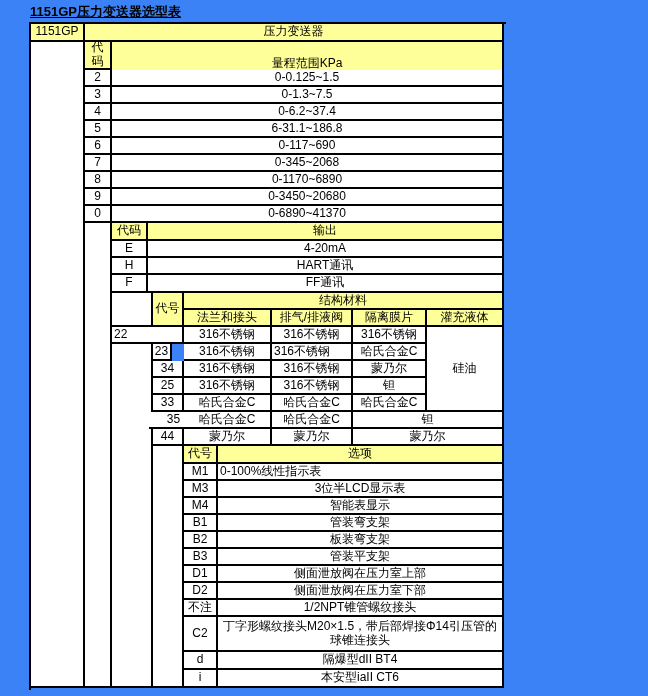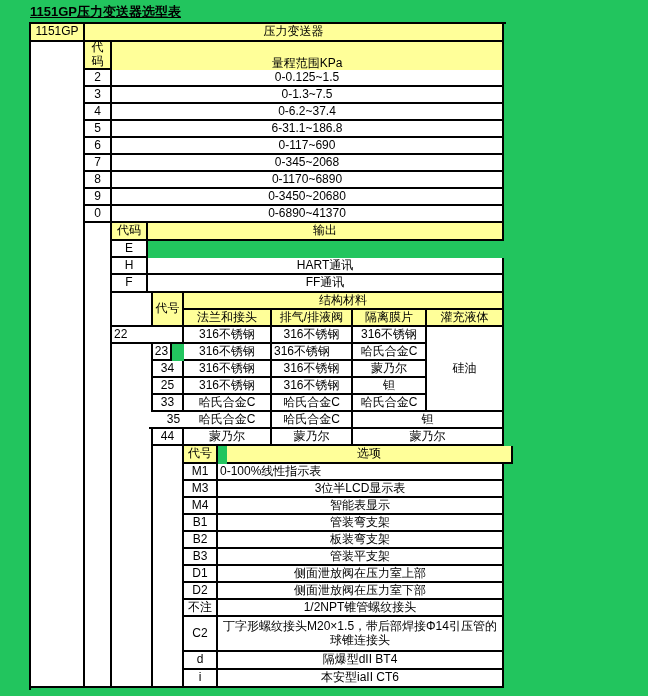--- a/index.html
+++ b/index.html
@@ -1,16 +1,16 @@
 <!DOCTYPE html>
 <html><head>
 <meta charset="utf-8">
 <style>
   html,body{margin:0;padding:0;background:#fff;}
-  .canvas{position:relative;width:648px;height:696px;background:#22c55e;overflow:hidden;
+  .canvas{position:relative;width:648px;height:696px;background:#3b82f6;overflow:hidden;
           font-family:"Liberation Sans",sans-serif;color:#000;}
   .title{position:absolute;left:30px;top:3px;font-size:13px;font-weight:bold;
          text-decoration:underline;white-space:nowrap;}
   .sheet{position:absolute;left:29px;top:22px;width:475px;height:666px;
          border-top:2px solid #000;border-left:2px solid #000;box-sizing:content-box;}
   .cell{position:absolute;box-sizing:border-box;background:#ffffff;
         border-right:2px solid #000;border-bottom:2px solid #000;
         display:flex;align-items:center;justify-content:center;
         font-size:12px;line-height:1.15;text-align:center;overflow:hidden;}
   .hdr{background:#FFFF99;}
@@ -51,20 +51,21 @@
     <div class="cell" style="left:81px;top:165px;width:392px;height:17px">0-3450~20680</div>
     <div class="cell" style="left:54px;top:182px;width:27px;height:17px">0</div>
     <div class="cell" style="left:81px;top:182px;width:392px;height:17px">0-6890~41370</div>
 
     <div class="cell" style="left:54px;top:199px;width:27px;height:465px"></div>
 
     <div class="cell hdr" style="left:81px;top:199px;width:36px;height:18px">代码</div>
     <div class="cell hdr" style="left:117px;top:199px;width:356px;height:18px">输出</div>
 
     <div class="cell" style="left:81px;top:217px;width:36px;height:17px">E</div>
+    <div class="cell" style="left:117px;top:217px;width:356px;height:17px">4-20mA</div>
     <div class="cell" style="left:81px;top:234px;width:36px;height:17px">H</div>
     <div class="cell" style="left:117px;top:234px;width:356px;height:17px">HART通讯</div>
     <div class="cell" style="left:81px;top:251px;width:36px;height:18px">F</div>
     <div class="cell" style="left:117px;top:251px;width:356px;height:18px">FF通讯</div>
 
     <div class="cell" style="left:81px;top:269px;width:41px;height:34px"></div>
     <div class="cell" style="left:81px;top:320px;width:41px;height:344px"></div>
 
     <div class="cell hdr" style="left:122px;top:269px;width:31px;height:34px">代号</div>
     <div class="cell hdr" style="left:153px;top:269px;width:320px;height:17px">结构材料</div>
@@ -106,21 +107,21 @@
     <div class="cell" style="left:322px;top:388px;width:151px;height:17px">钽</div>
 
     <div class="cell" style="left:122px;top:405px;width:31px;height:17px">44</div>
     <div class="cell" style="left:153px;top:405px;width:88px;height:17px">蒙乃尔</div>
     <div class="cell" style="left:241px;top:405px;width:81px;height:17px">蒙乃尔</div>
     <div class="cell" style="left:322px;top:405px;width:151px;height:17px">蒙乃尔</div>
 
     <div class="cell" style="left:122px;top:422px;width:31px;height:242px"></div>
 
     <div class="cell hdr" style="left:153px;top:422px;width:34px;height:18px">代号</div>
-    <div class="cell hdr" style="left:196px;top:422px;width:286px;height:18px">选项</div>
+    <div class="cell hdr" style="left:187px;top:422px;width:286px;height:18px">选项</div>
 
     <div class="cell" style="left:153px;top:440px;width:34px;height:17px">M1</div>
     <div class="cell left" style="left:187px;top:440px;width:286px;height:17px">0-100%线性指示表</div>
     <div class="cell" style="left:153px;top:457px;width:34px;height:17px">M3</div>
     <div class="cell" style="left:187px;top:457px;width:286px;height:17px">3位半LCD显示表</div>
     <div class="cell" style="left:153px;top:474px;width:34px;height:17px">M4</div>
     <div class="cell" style="left:187px;top:474px;width:286px;height:17px">智能表显示</div>
     <div class="cell" style="left:153px;top:491px;width:34px;height:17px">B1</div>
     <div class="cell" style="left:187px;top:491px;width:286px;height:17px">管装弯支架</div>
     <div class="cell" style="left:153px;top:508px;width:34px;height:17px">B2</div>

